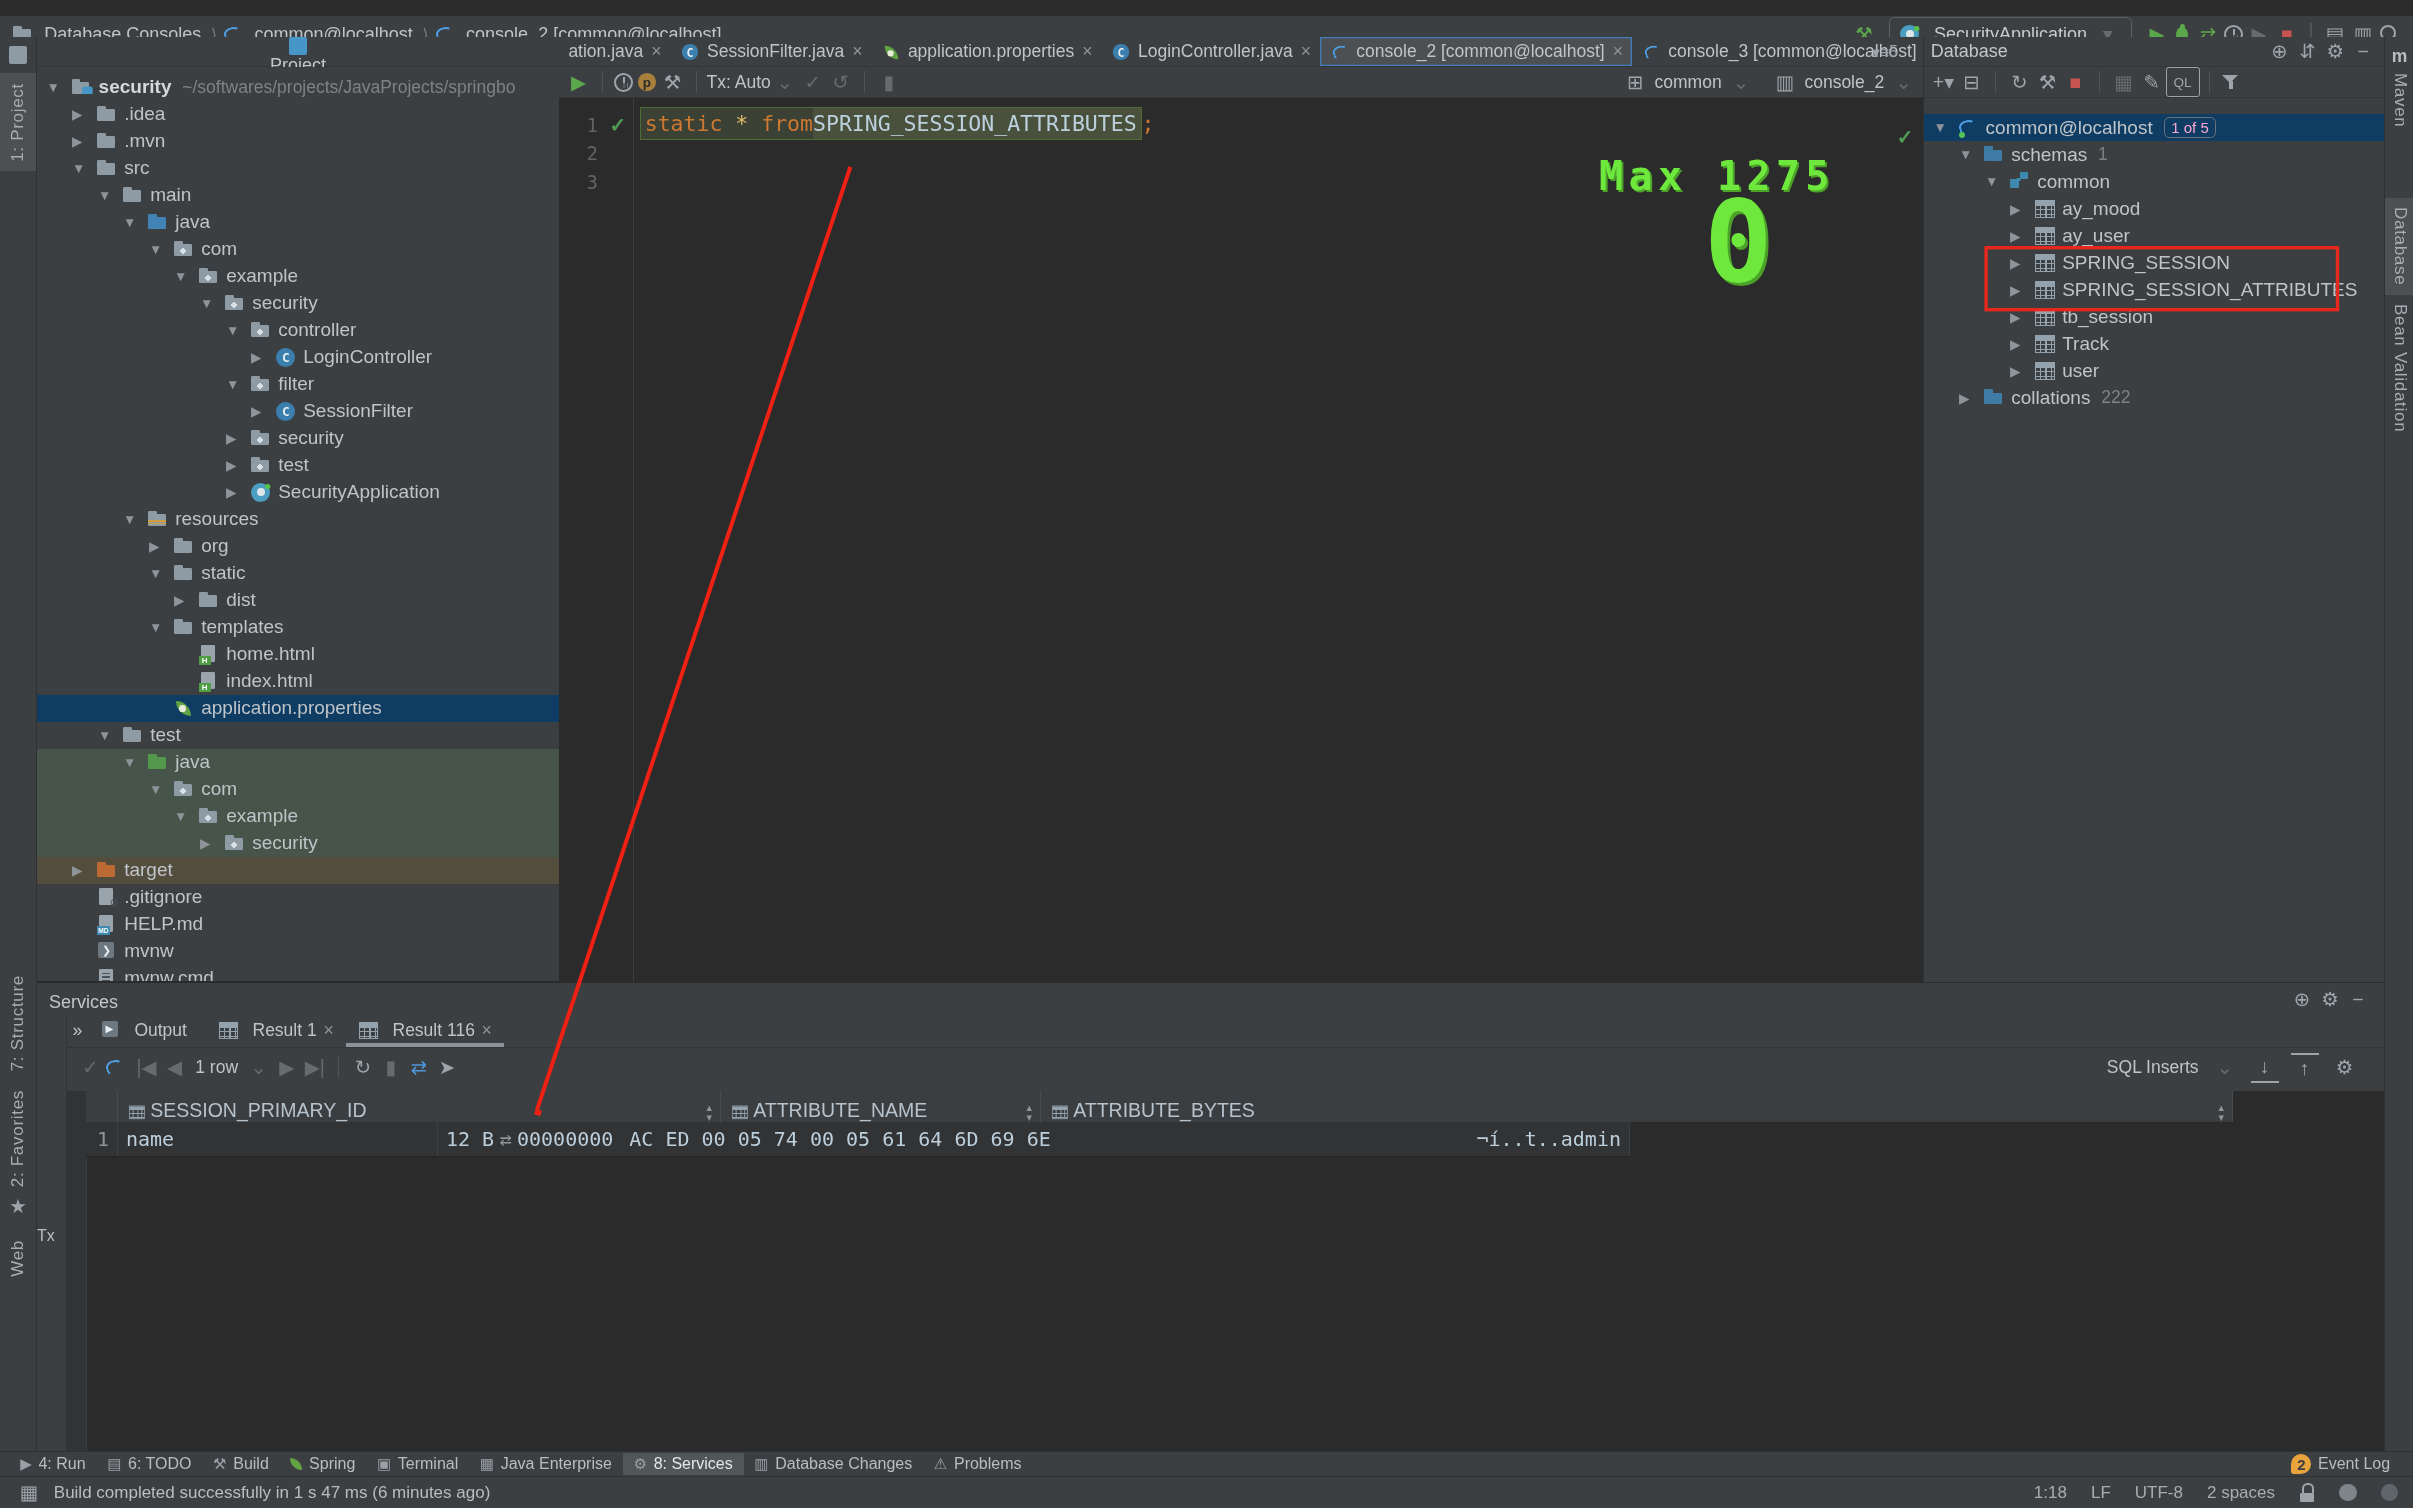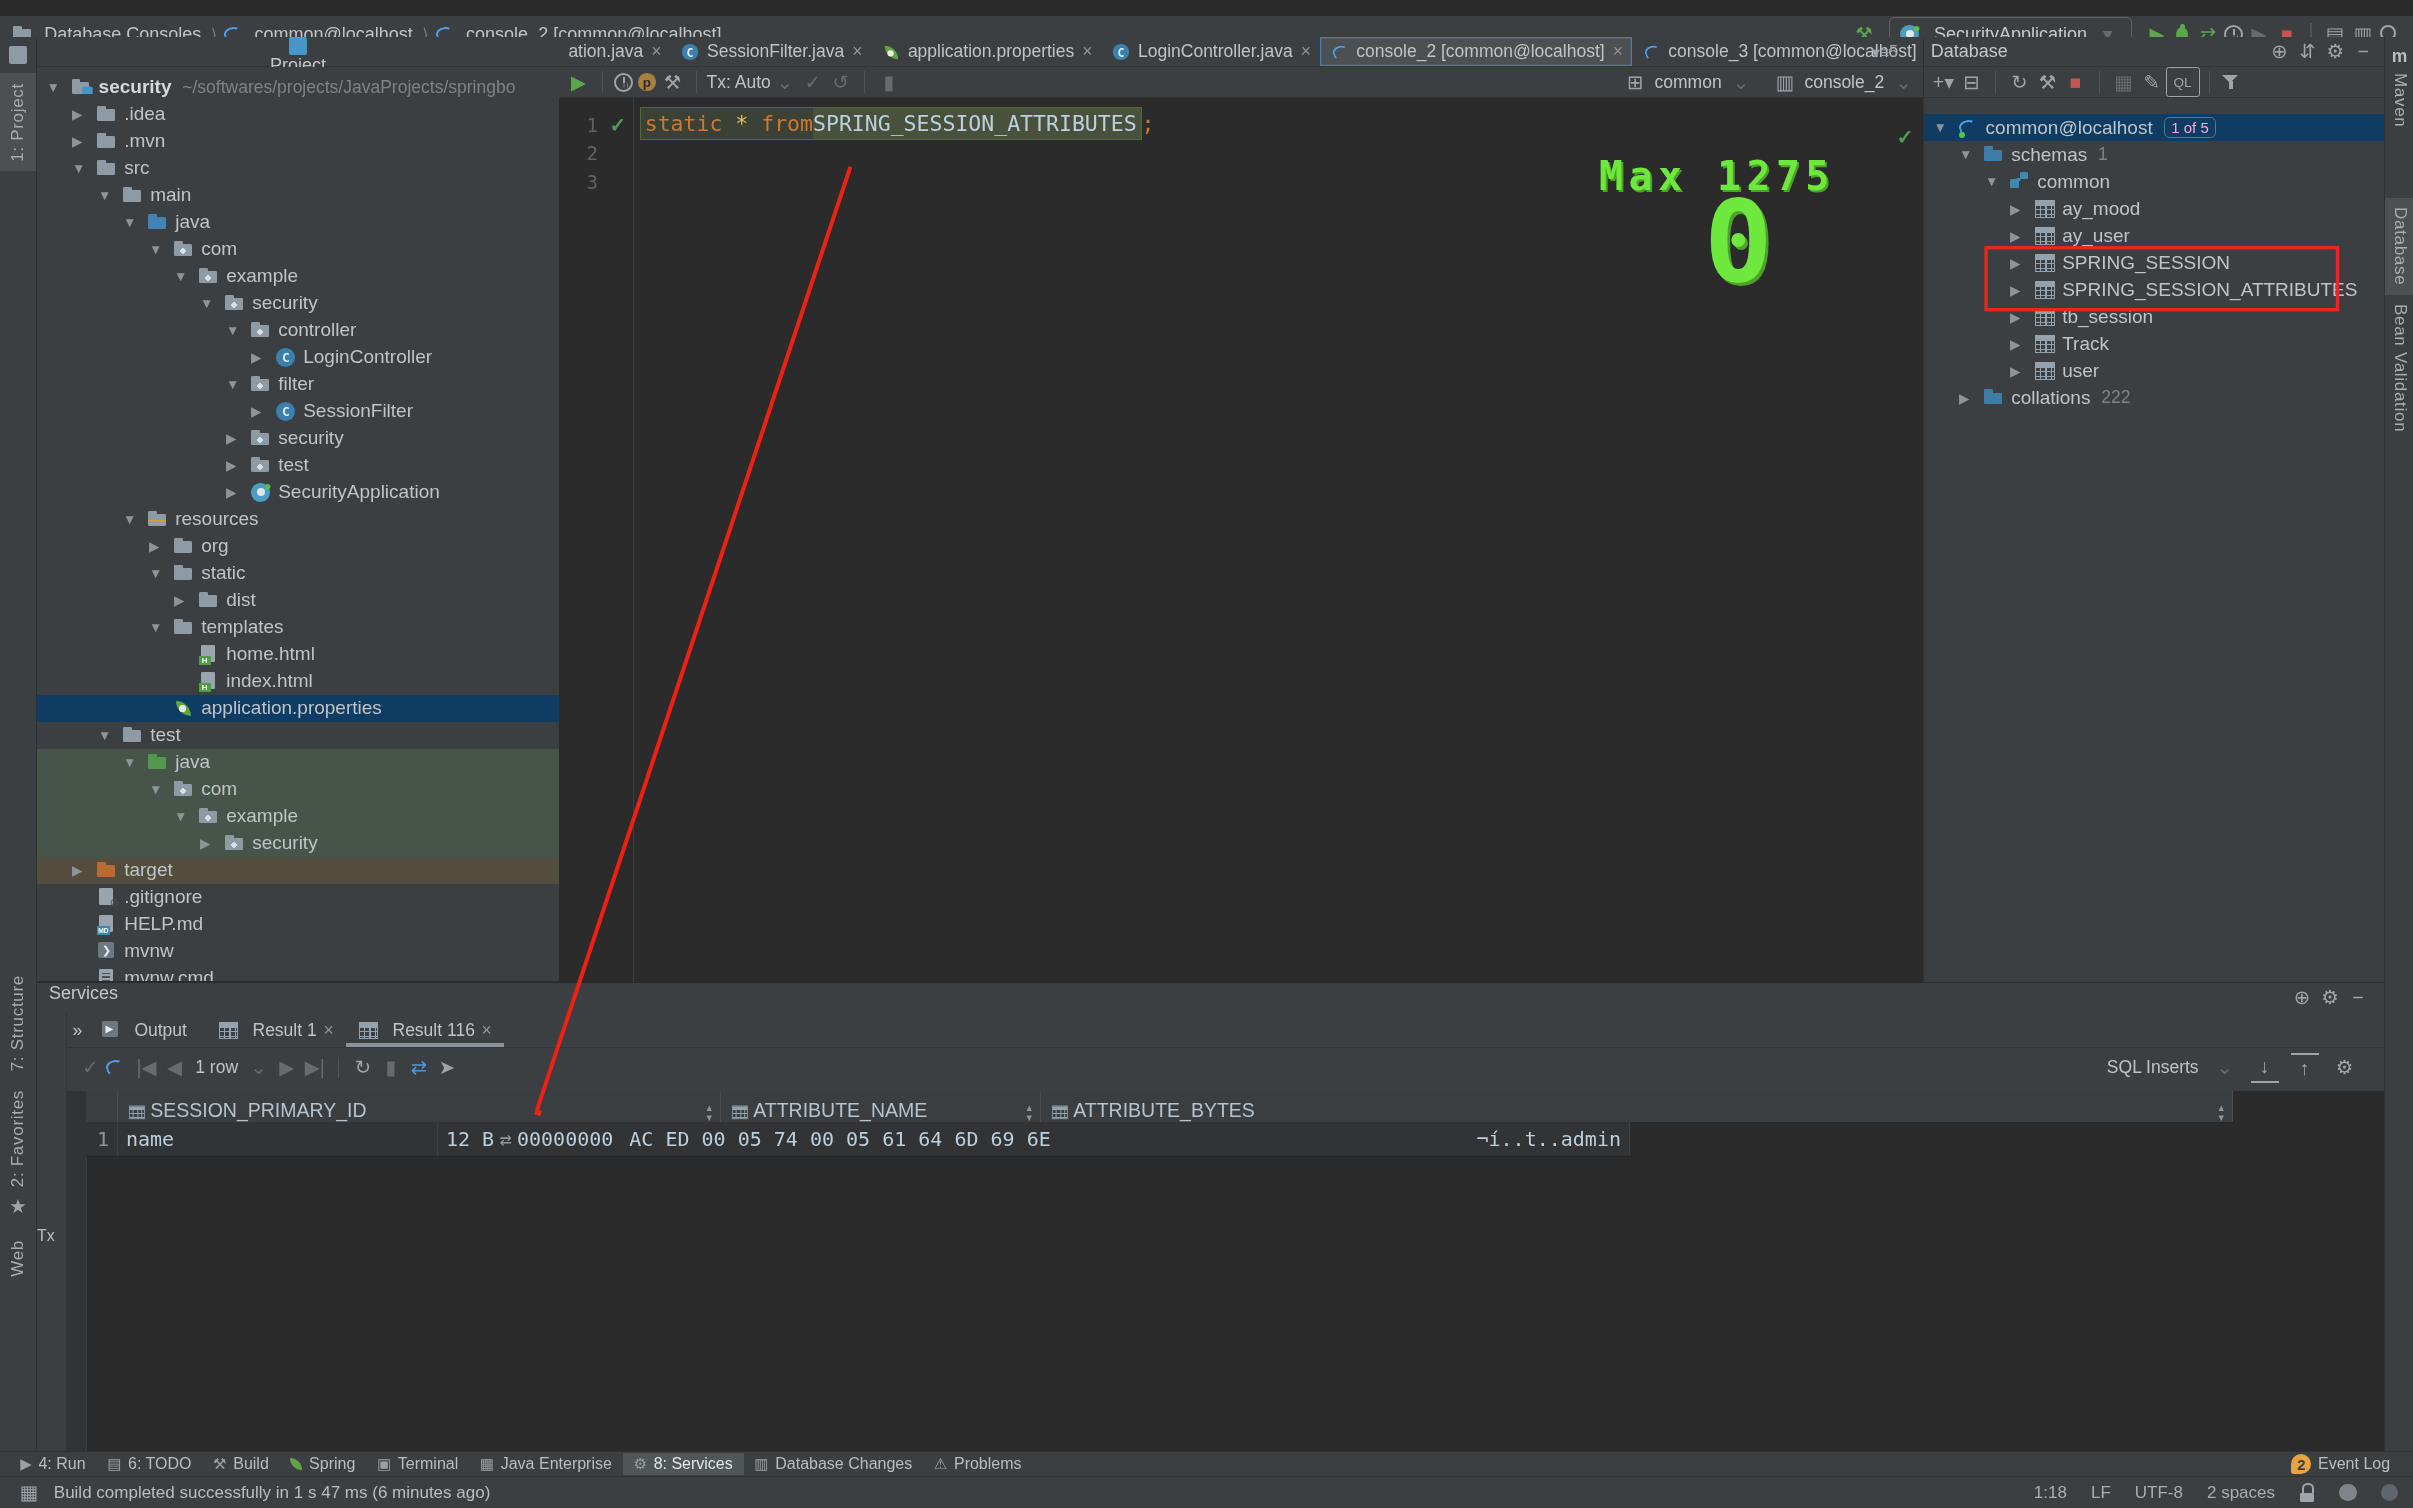--- a/index.html
+++ b/index.html
@@ -137,21 +137,21 @@
   #db-header{left:1923px;top:37px;width:461px;height:30px;background:#3c3f41;display:flex;align-items:center;
       padding:0 6.7px;border-bottom:1.3px solid #323537;border-left:1.3px solid #2f3133;}
   #db-header .title{font-size:18px;color:#c2c7cb;margin-right:auto;}
   #db-toolbar{left:1923px;top:67px;width:461px;height:31px;background:#3c3f41;display:flex;align-items:center;
       padding:0 5.4px;border-bottom:1.3px solid #323537;border-left:1.3px solid #2f3133;}
   #db-tree{left:1923px;top:98px;width:461px;height:884px;background:#3c3f41;border-left:1.3px solid #2f3133;
       padding-top:16px;overflow:hidden;}
   #db-tree .trow{font-size:19px;}
   
   #services{left:37px;top:982px;width:2347px;height:469px;background:#3c3f41;border-top:1.3px solid #282b2d;}
-  #svc-header{position:absolute;left:0;top:0;width:100%;height:30px;display:flex;align-items:flex-start;padding:0 12px;box-sizing:border-box;}
+  #svc-header{position:absolute;left:0;top:0;width:100%;height:30px;display:flex;align-items:flex-end;padding:0 12px;box-sizing:border-box;}
   #svc-header .title{font-size:18px;color:#c2c7cb;margin-right:auto;}
   #svc-left{position:absolute;left:0;top:30px;width:30px;height:439px;border-right:1.3px solid #323537;
       display:flex;flex-direction:row;align-items:center;gap:12px;padding-top:6.7px;box-sizing:border-box;}
   #svc-left .txlbl{font-size:16px;color:#b8bdc2;}
   #svc-left .gi{width:24px;height:24px;font-size:16px;}
   #svc-left .gi.sel{background:#2d5d9e;border-radius:2.7px;color:#dfe6ea;}
   #svc-tabs{position:absolute;left:30px;top:30px;width:2317px;height:35px;display:flex;align-items:stretch;
       border-bottom:1.3px solid #323537;box-sizing:border-box;}
   .stab{display:flex;align-items:center;padding:0 12px;font-size:17.5px;color:#bfc4c8;gap:6.7px;}
   .stab[data-state="active"]{box-shadow:inset 0 -4px 0 #8a9199;}

